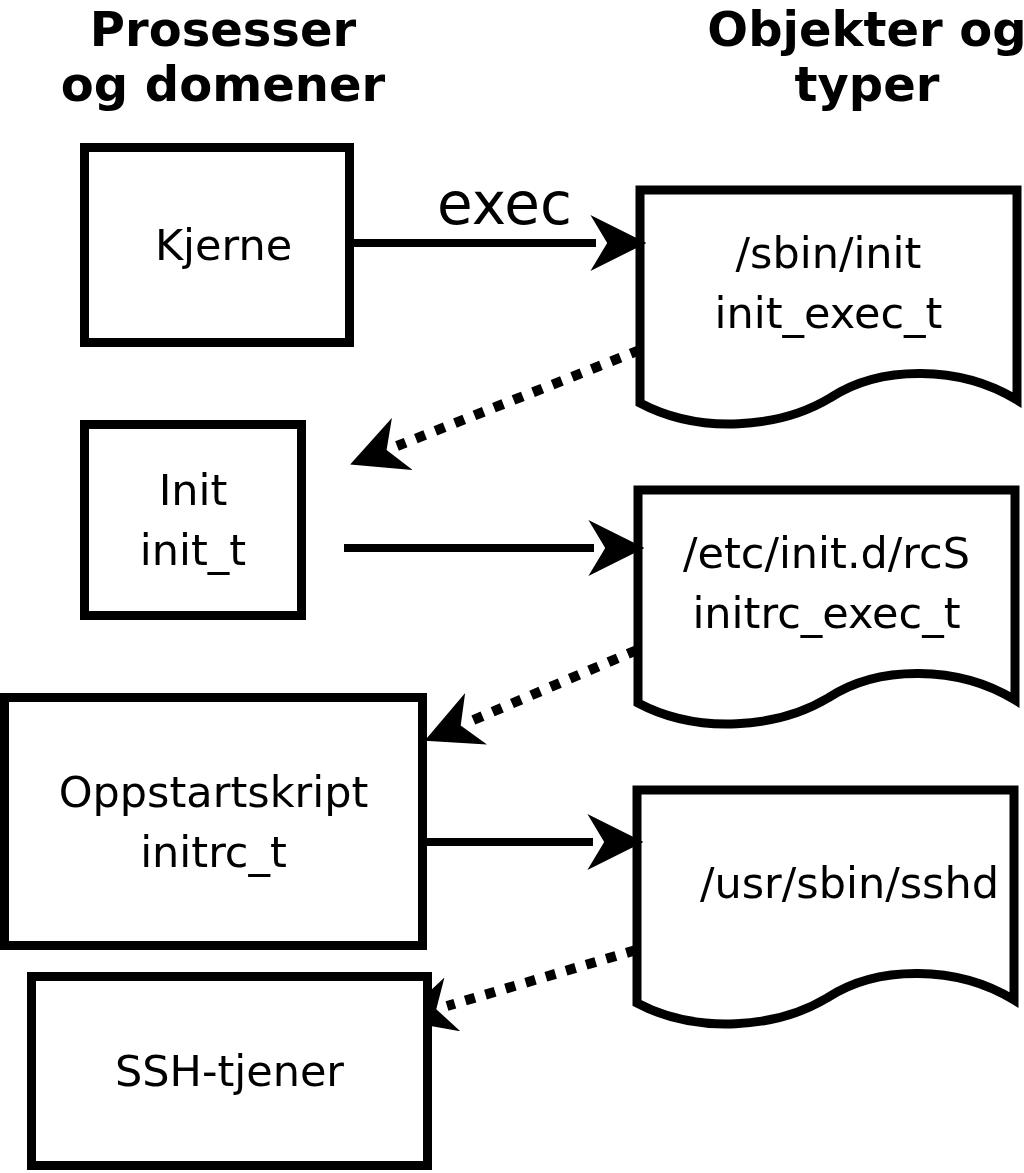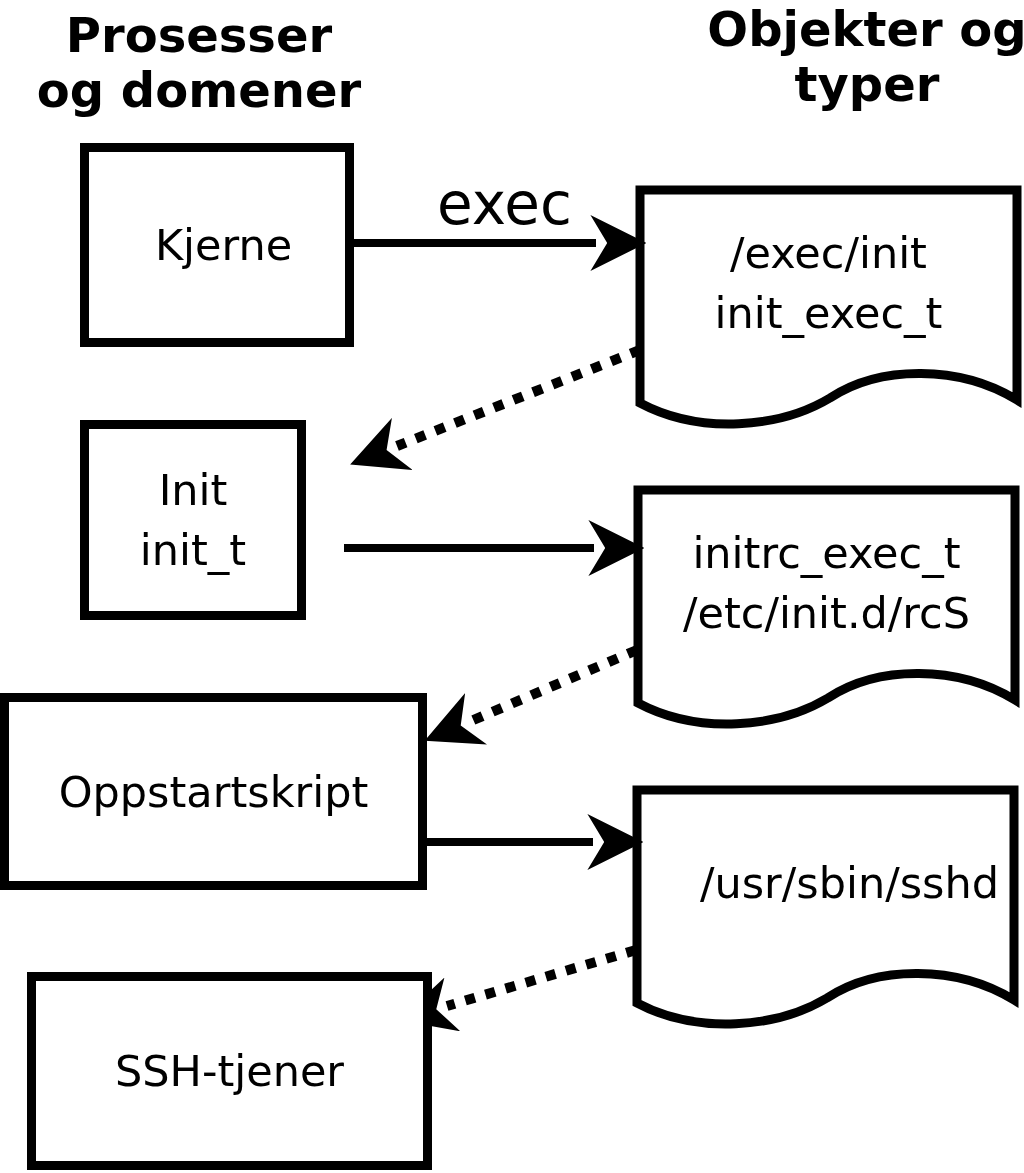--- a/index.html
+++ b/index.html
@@ -52,50 +52,51 @@
 
     <line x1="350" y1="243" x2="596" y2="243" class="solid-arrow" marker-end="url(#ah)"></line>
     <line x1="344" y1="548" x2="594" y2="548" class="solid-arrow" marker-end="url(#ah)"></line>
     <line x1="420" y1="842" x2="593" y2="842" class="solid-arrow" marker-end="url(#ah)"></line>
 
     <line x1="640" y1="350" x2="397" y2="446" class="dotted-arrow" marker-end="url(#ahd)"></line>
     <line x1="637" y1="650" x2="471" y2="721" class="dotted-arrow" marker-end="url(#ahd)"></line>
     <line x1="636" y1="950" x2="447" y2="1006" class="dotted-arrow" marker-end="url(#ahd)"></line>
   </svg>
 
-  <div class="col-header" style="left:24px; top:2px; width:350px;margin-top:6px;">
+  <div class="col-header" style="left:48px; top:2px; width:350px;">
     <div>Prosesser</div>
     <div>og domener</div>
   </div>
   <div class="col-header" style="left:687px; top:2px; width:360px;">
     <div>Objekter og</div>
     <div>typer</div>
   </div>
 
   <div class="node process-box" style="left:80px; top:143px; width:274px; height:204px;padding-left:13px;">
     <div>Kjerne</div>
   </div>
   <div class="node process-box" style="left:80px; top:420px; width:226px; height:200px;">
     <div>Init</div>
     <div>init_t</div>
   </div>
-  <div class="node process-box" style="left:0px; top:693px; width:427px; height:197px;">
+  <div class="node process-box" style="left:0px; top:693px; width:427px; height:257px;">
     <div>Oppstartskript</div>
+    <div>initrc_t</div>
   </div>
   <div class="node process-box" style="left:27px; top:972px; width:405px; height:198px;">
     <div>SSH-tjener</div>
   </div>
 
   <div class="node doc-label" style="left:640px; top:190px; width:377px; height:186px;">
-    <div>/exec/init</div>
+    <div>/sbin/init</div>
     <div>init_exec_t</div>
   </div>
   <div class="node doc-label" style="left:638px; top:490px; width:377px; height:186px;">
+    <div>/etc/init.d/rcS</div>
     <div>initrc_exec_t</div>
-    <div>/etc/init.d/rcS</div>
   </div>
   <div class="node doc-label" style="left:661px; top:790px; width:377px; height:186px;">
     <div>/usr/sbin/sshd</div>
   </div>
 
   <div class="edge-label" style="left:437px; top:181px; width:120px;">exec</div>
 
 </div>
 
 </body></html>

